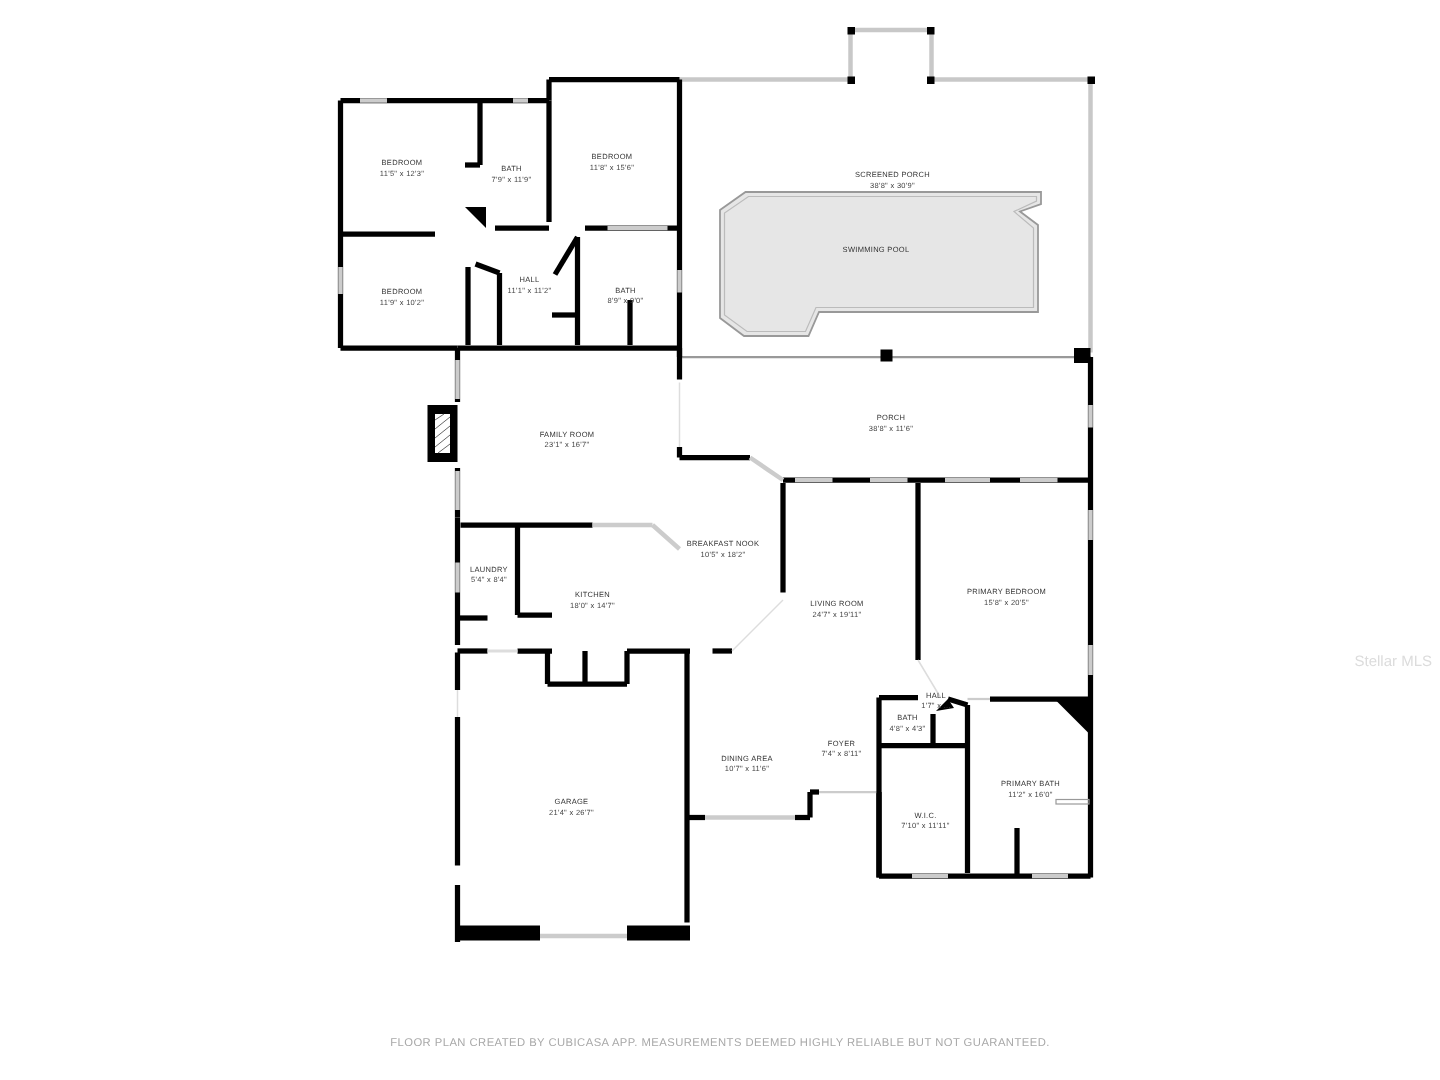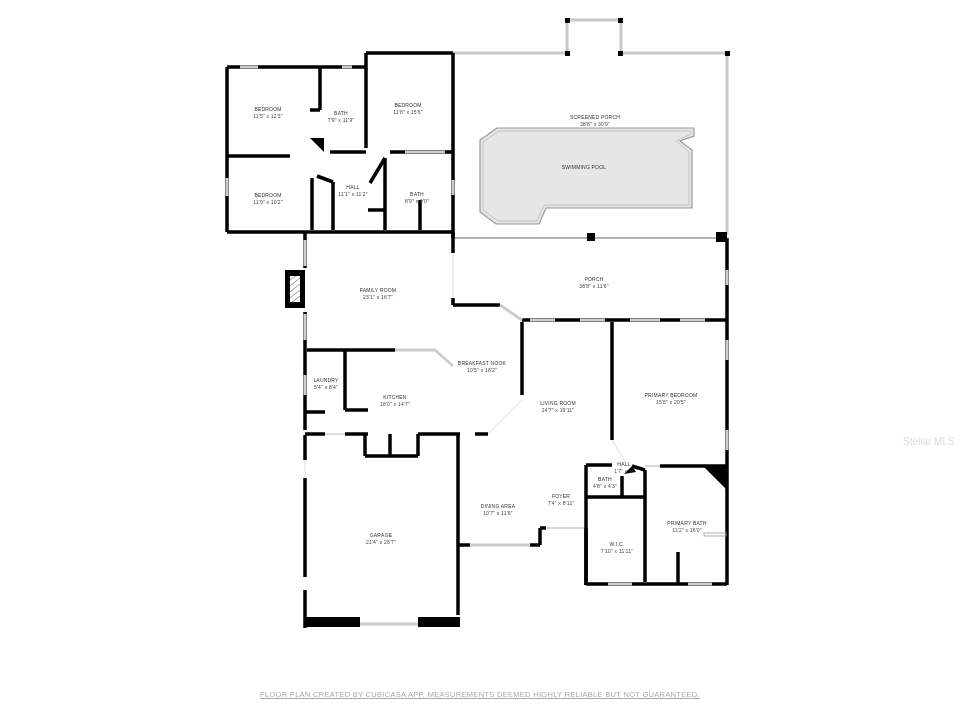--- a/index.html
+++ b/index.html
@@ -1,21 +1,21 @@
 <!DOCTYPE html>
 <html><head>
 <meta charset="utf-8">
 <style>
   html,body{margin:0;padding:0;background:#ffffff;}
   body{width:960px;height:720px;position:relative;overflow:hidden;font-family:"Liberation Sans",sans-serif;}
   #plan{position:absolute;left:0;top:0;}
   .lbl{position:absolute;text-align:center;font-size:5px;line-height:7px;color:#333;letter-spacing:0.2px;transform:translateX(-50%);white-space:nowrap;}
   .lbl .n{display:block;}
   .lbl .d{display:block;color:#444;}
-  .footer{position:absolute;left:0;width:960px;top:690px;text-align:center;font-size:7.5px;color:#a8a8a8;letter-spacing:0.3px;text-decoration:underline;}
+  .footer{position:absolute;left:0;width:960px;top:690px;text-align:center;font-size:7.5px;color:#a8a8a8;letter-spacing:0.3px;}
   .wm{position:absolute;left:903px;top:388px;font-size:10px;color:#dcdcdc;font-weight:normal;margin-top:48px;}
 </style>
 </head>
 <body>
 
 <svg id="plan" width="960" height="720" viewBox="0 0 960 720">
 
   <g stroke="#c8c8c8" stroke-width="3" fill="none">
     <line x1="453" y1="53" x2="567" y2="53"></line>
     <line x1="621" y1="53" x2="727" y2="53"></line>

